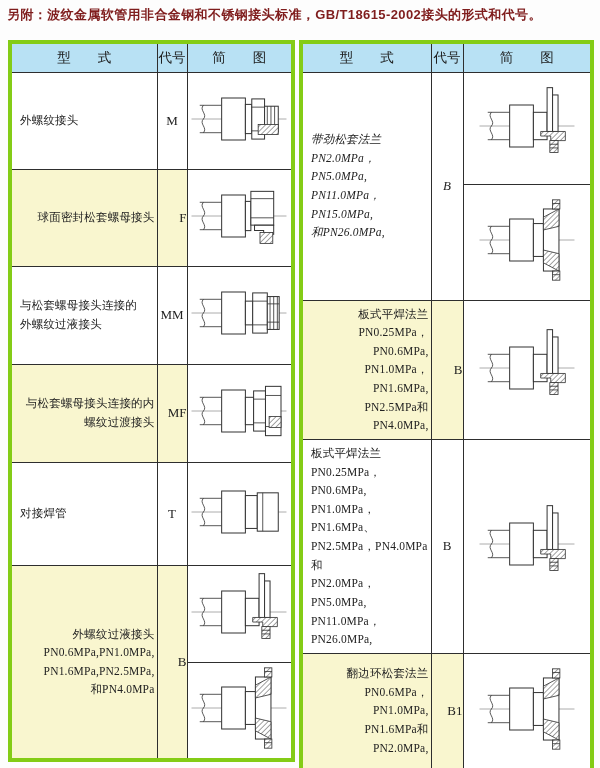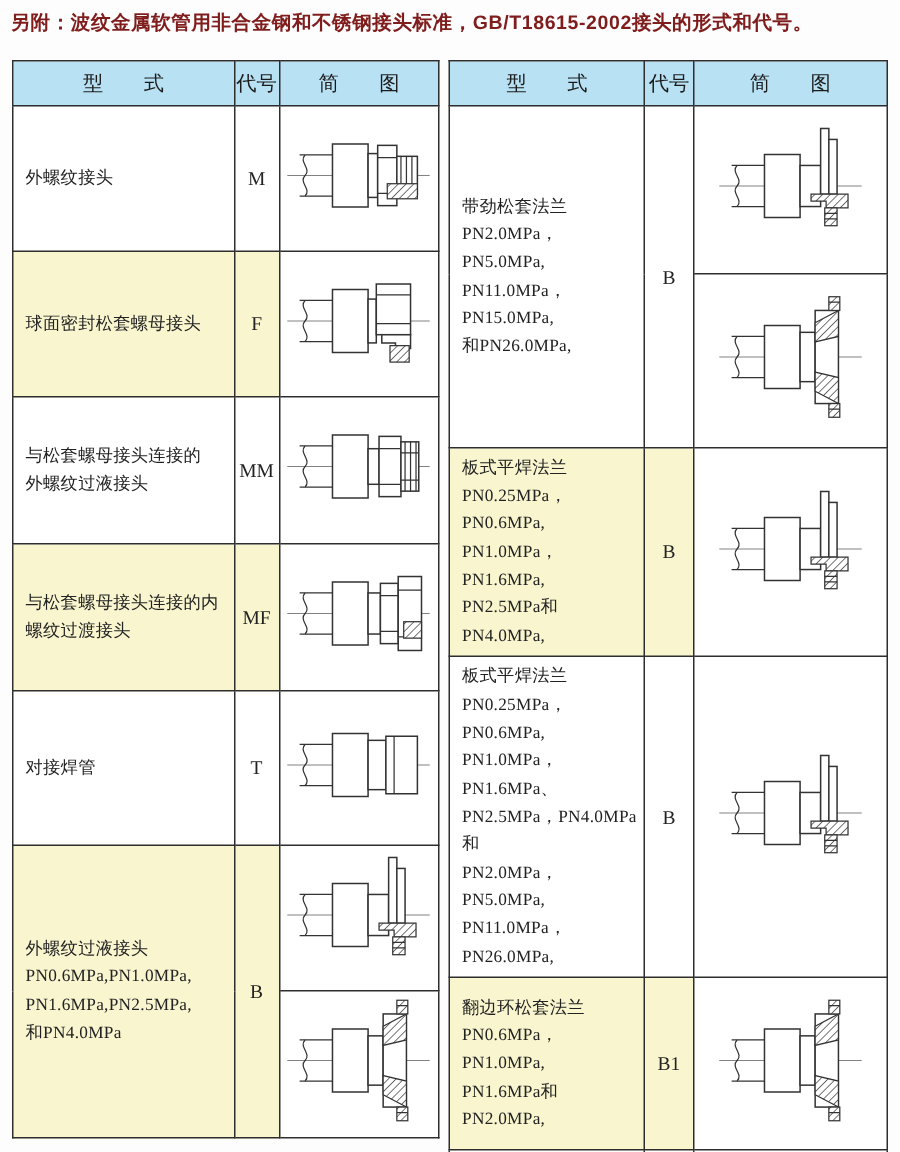--- a/index.html
+++ b/index.html
@@ -6,42 +6,42 @@
   body{
     width:600px;height:768px;position:relative;background:#fdfdfd;
     font-family:"Liberation Sans",sans-serif;overflow:hidden;
   }
   .title{
     position:absolute;left:7px;top:6px;font-size:13px;font-weight:bold;
     color:#7f1d1d;letter-spacing:.4px;white-space:nowrap;
   }
   .fit-table{
     position:absolute;top:40px;border-collapse:collapse;table-layout:fixed;
-    border:1px solid #84cc16;background:#fff;
+    border:4px solid #84cc16;background:#fff;
   }
   #table-left{left:8px;width:285px;}
   #table-right{left:299px;width:293px;}
   th,td{border:1px solid #2e2e2e;padding:0;}
   thead tr{height:30px;}
   th{
     background:var(--header-bg,#b8e1f4);font-weight:normal;font-size:13.5px;
     color:#1b1b1b;font-family:"Liberation Serif",serif;text-align:center;
   }
   .type-cell{vertical-align:middle;background:#fff;}
   .type-text{
     padding:4px 2px 4px 8px;font-size:11.5px;line-height:1.62;
     white-space:pre-line;color:#222;font-family:"Liberation Serif",serif;
     letter-spacing:.2px;
   }
   .code-cell{
     text-align:center;vertical-align:middle;font-family:"Liberation Serif",serif;
     font-size:13px;color:#222;background:#fff;
   }
   .diagram-cell{background:#fff;text-align:center;vertical-align:middle;}
-  .bg-y{background:var(--row-y,#f9f6cf) !important;}
+  .bg-y{background:var(--row-y,#f9f6cf) !important;text-align:right;}
   .diagram-wrap{display:inline-block;line-height:0;}
 </style>
 </head>
 <body>
 
 <div class="page">
   <div class="title">另附：波纹金属软管用非合金钢和不锈钢接头标准，GB/T18615-2002接头的形式和代号。</div>
 
   <table class="fit-table" id="table-left">
     <colgroup>
@@ -233,21 +233,21 @@
         <col style="width: 129px;">
       </colgroup>
     <thead>
       <tr>
         <th>型　　式</th>
         <th>代号</th>
         <th>简　　图</th>
       </tr>
     </thead>
     <tbody>
-        <tr class="row" style="height: 112px;">
+        <tr class="row" style="height: 112px; font-style: italic;">
           <td class="type-cell" rowspan="2">
             <div class="type-text">带劲松套法兰
 PN2.0MPa，PN5.0MPa,
 PN11.0MPa，PN15.0MPa,
 和PN26.0MPa,</div>
           </td>
           <td class="code-cell" rowspan="2">B</td>
           <td class="diagram-cell"><span class="diagram-wrap"><svg class="diagram-svg" viewBox="0 0 110 92" width="102" height="84" xmlns="http://www.w3.org/2000/svg">
                 <defs>
                   <pattern id="h8" patternUnits="userSpaceOnUse" width="4" height="4" patternTransform="rotate(45)">

